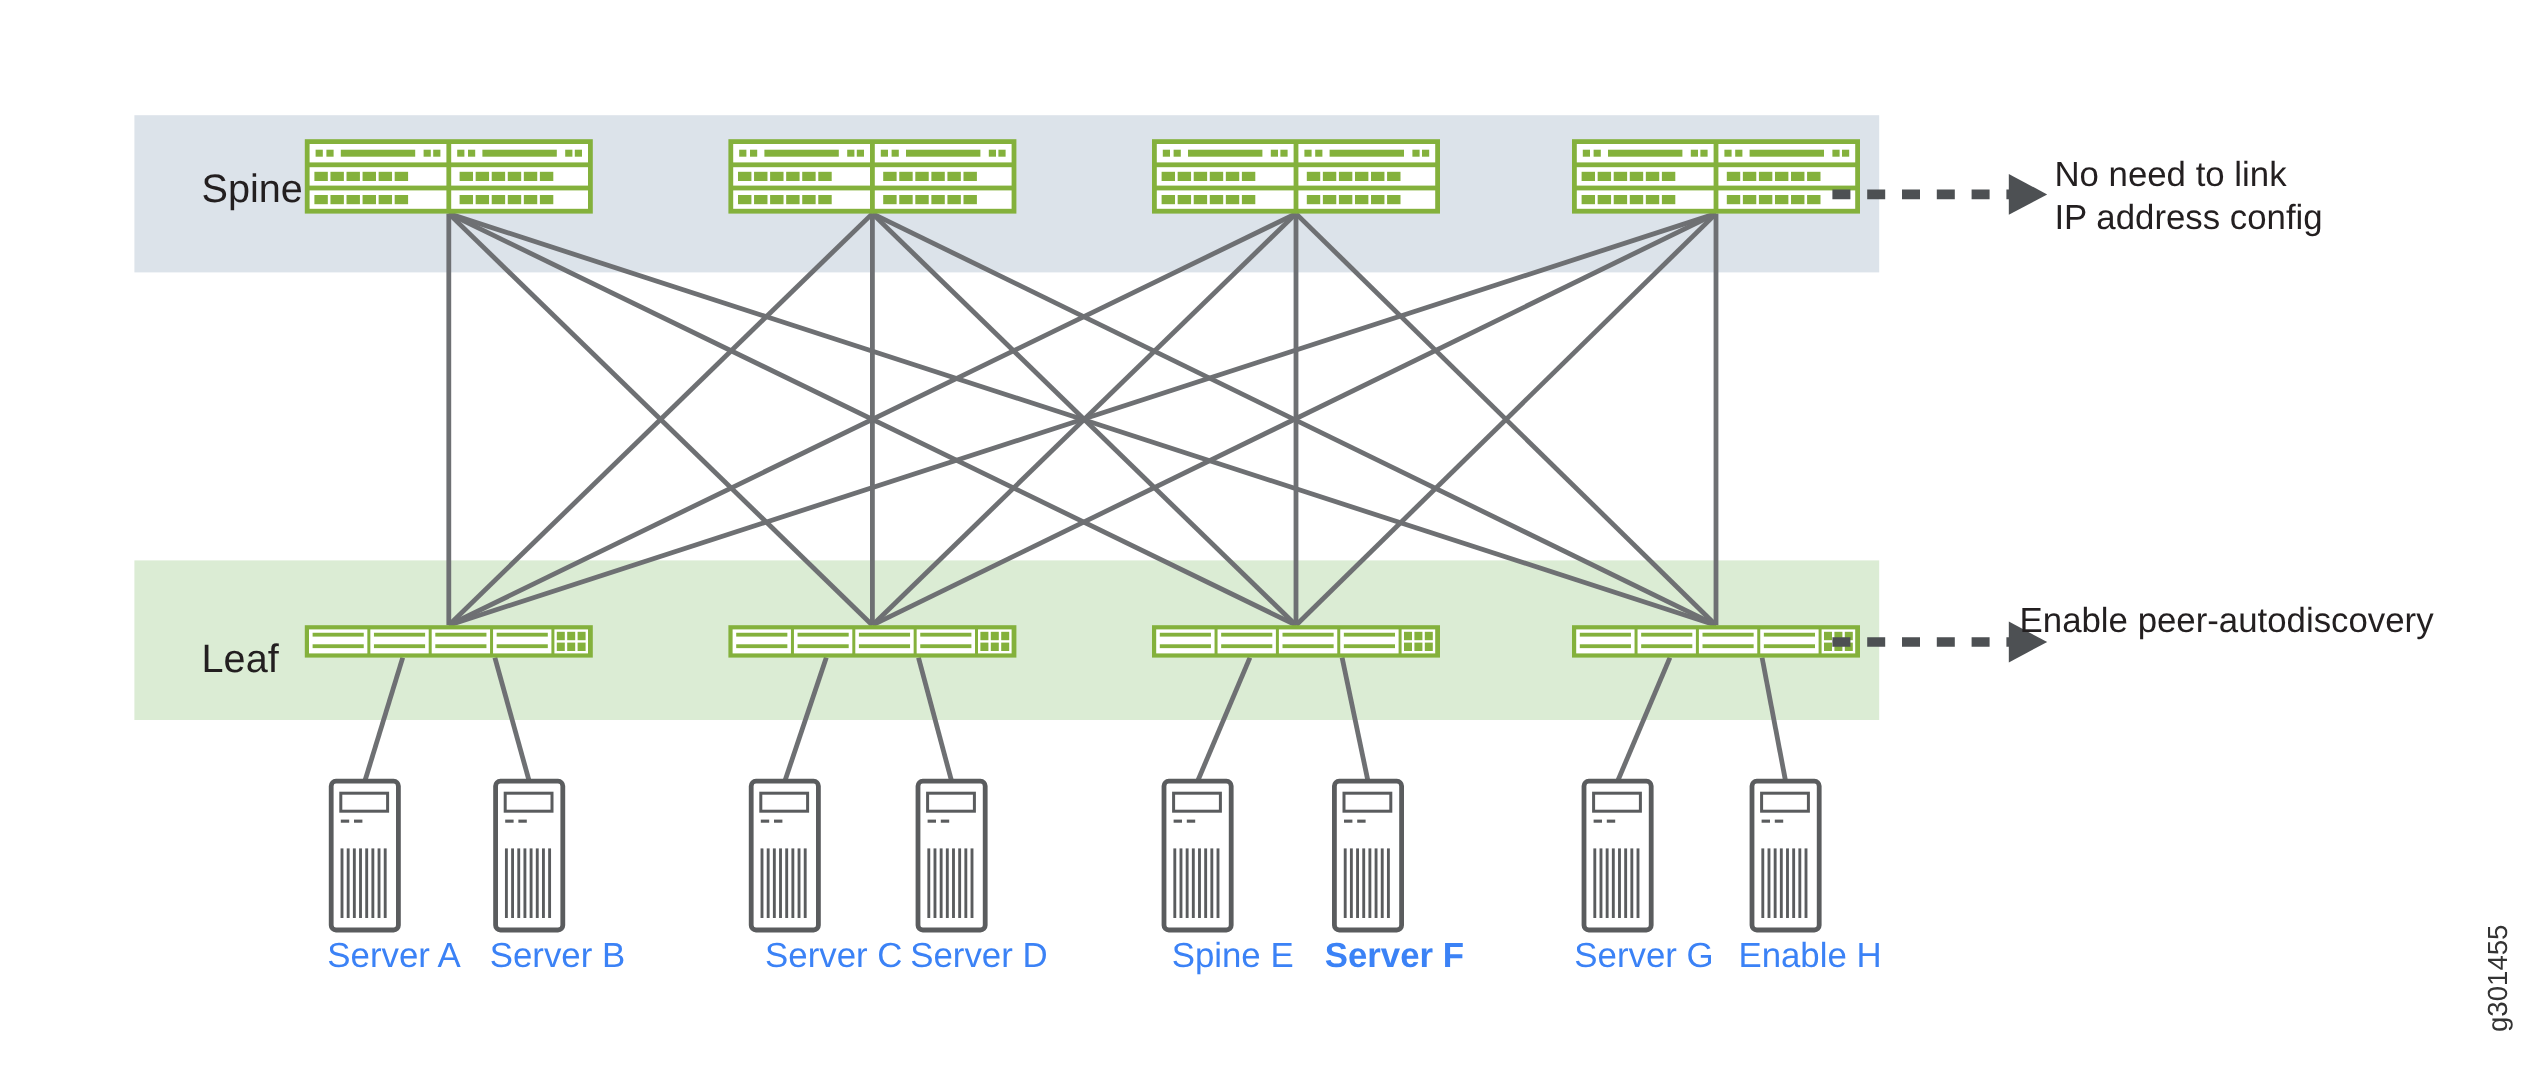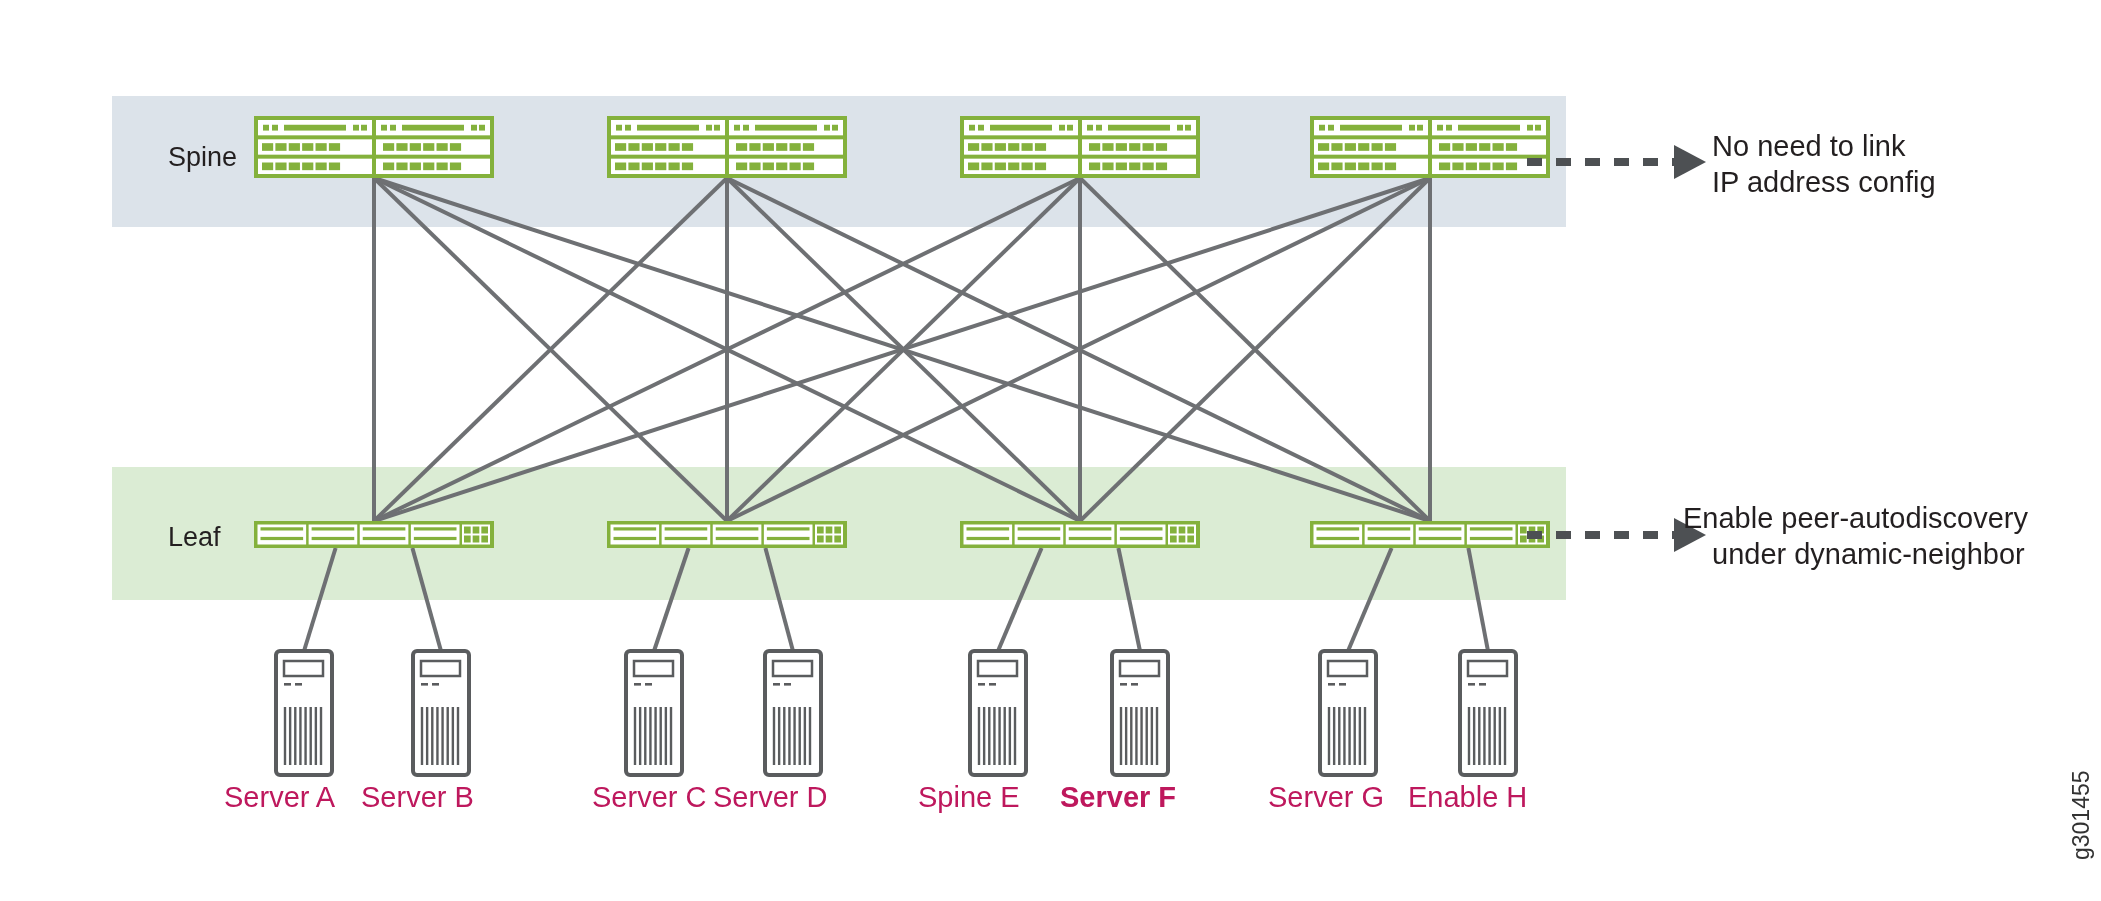--- a/index.html
+++ b/index.html
@@ -1,22 +1,22 @@
 <!DOCTYPE html>
 <html><head>
 <meta charset="utf-8">
 <style>
   html,body{margin:0;padding:0;background:#ffffff;}
   body{width:2101px;height:901px;position:relative;overflow:hidden;
        font-family:"Liberation Sans","DejaVu Sans",sans-serif;}
   #stage{position:absolute;left:0;top:0;width:2101px;height:901px;}
   #svg{position:absolute;left:0;top:0;width:2101px;height:901px;}
-  .band-label{position:absolute;color:#231f20;font-size:27px;line-height:38px;white-space:nowrap;}
+  .band-label{position:absolute;color:#231f20;font-size:33px;line-height:38px;white-space:nowrap;}
   .ann{position:absolute;color:#231f20;font-size:29px;line-height:36px;white-space:nowrap;}
-  .srv-label{position:absolute;color:#be185d;font-size:29px;line-height:34px;white-space:nowrap;text-align:left;}
+  .srv-label{position:absolute;color:#3b82f6;font-size:29px;line-height:34px;white-space:nowrap;text-align:right;}
   .watermark{position:absolute;color:#333333;font-size:23px;white-space:nowrap;
              transform:rotate(-90deg);transform-origin:left top;}
 </style>
 </head>
 <body>
 
 <div id="stage">
   <svg id="svg" viewBox="0 0 2101 901">
       <rect x="112" y="96" width="1454" height="131" fill="#dce3ea"></rect>
       <rect x="112" y="467" width="1454" height="133" fill="#dbecd4"></rect>
@@ -423,25 +423,24 @@
       <g>
         <line x1="1527" y1="162" x2="1676" y2="162" stroke="#4d5053" stroke-width="8" stroke-dasharray="15 14"></line>
         <path d="M 1674 145 L 1706 162 L 1674 179 Z" fill="#4d5053"></path>
       </g>
       <g>
         <line x1="1527" y1="535" x2="1676" y2="535" stroke="#4d5053" stroke-width="8" stroke-dasharray="15 14"></line>
         <path d="M 1674 518 L 1706 535 L 1674 552 Z" fill="#4d5053"></path>
       </g>
     </svg>
 <div class="band-label" style="left: 168px; top: 138px;">Spine</div>
-    <div class="band-label" style="left: 168px; top: 518px; text-align: right;">Leaf</div>
+    <div class="band-label" style="left: 168px; top: 530px; text-align: right;">Leaf</div>
     <div class="ann" style="left: 1712px; top: 128px;">No need to link</div>
     <div class="ann" style="left: 1712px; top: 164px;">IP address config</div>
     <div class="ann" style="left: 1644px; top: 500px; margin-left: 39px;">Enable peer-autodiscovery</div>
-    <div class="ann" style="left: 1712px; top: 536px;">under dynamic-neighbor</div>
     <div class="srv-label" style="left: 224px; top: 780px; width: 160px;">Server A</div>
     <div class="srv-label" style="left: 361px; top: 780px; width: 160px;">Server B</div>
     <div class="srv-label" style="left: 592px; top: 780px; width: 160px;">Server C</div>
     <div class="srv-label" style="left: 713px; top: 780px; width: 160px;">Server D</div>
     <div class="srv-label" style="left: 918px; top: 780px; width: 160px;">Spine E</div>
     <div class="srv-label" style="left: 1060px; top: 780px; width: 160px; font-weight: bold;">Server F</div>
     <div class="srv-label" style="left: 1268px; top: 780px; width: 160px;">Server G</div>
     <div class="srv-label" style="left: 1408px; top: 780px; width: 160px;">Enable H</div>
     <div class="watermark" style="left: 2068px; top: 860px;">g301455</div>
   </div>

